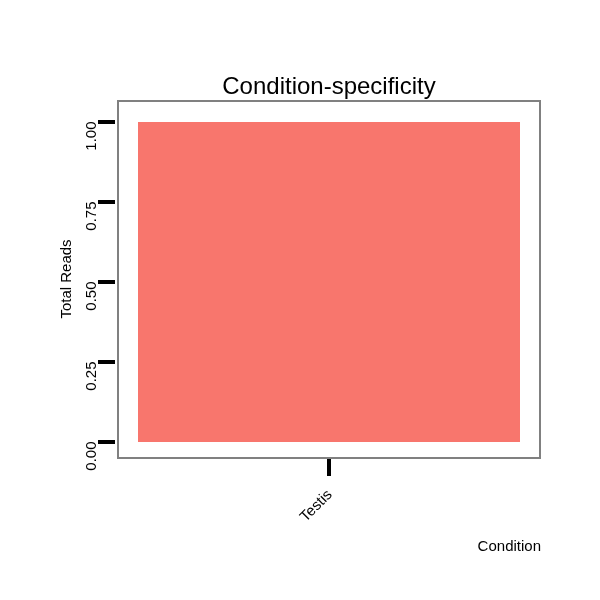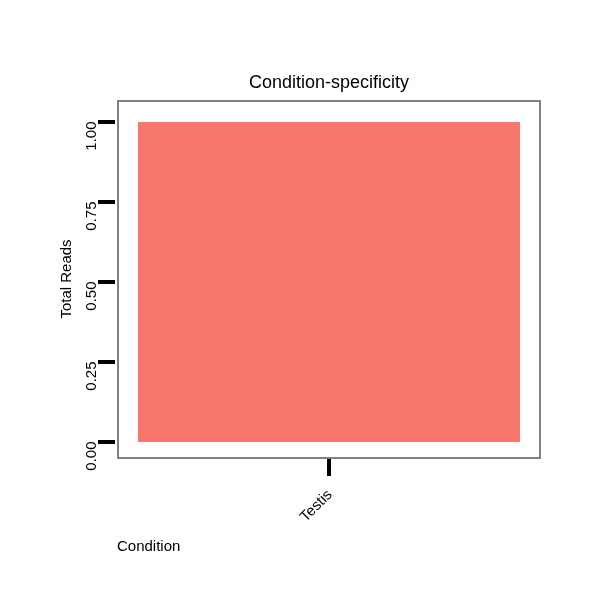--- a/index.html
+++ b/index.html
@@ -18,21 +18,21 @@
     overflow: hidden;
   }
 
   
   #chart-title {
     position: absolute;
     left: 117px;
     top: 72px;
     width: 424px;
     text-align: center;
-    font-size: 18px;
+    font-size: 24px;
     color: #000000;
     white-space: nowrap;
   }
 
   
   #plot-panel {
     position: absolute;
     left: 117px;
     top: 100px;
     width: 424px;
@@ -107,21 +107,21 @@
     white-space: nowrap;
     transform-origin: 100% 50%;
     transform: rotate(-45deg);
     text-align: right;
   }
   #x-axis-title {
     position: absolute;
     left: 117px;
     top: 537px;
     width: 424px;
-    text-align: left;
+    text-align: right;
     font-size: 15px;
     color: #000000;
     white-space: nowrap;
   }
 </style>
 </head>
 <body>
 
 <div id="figure">
 

